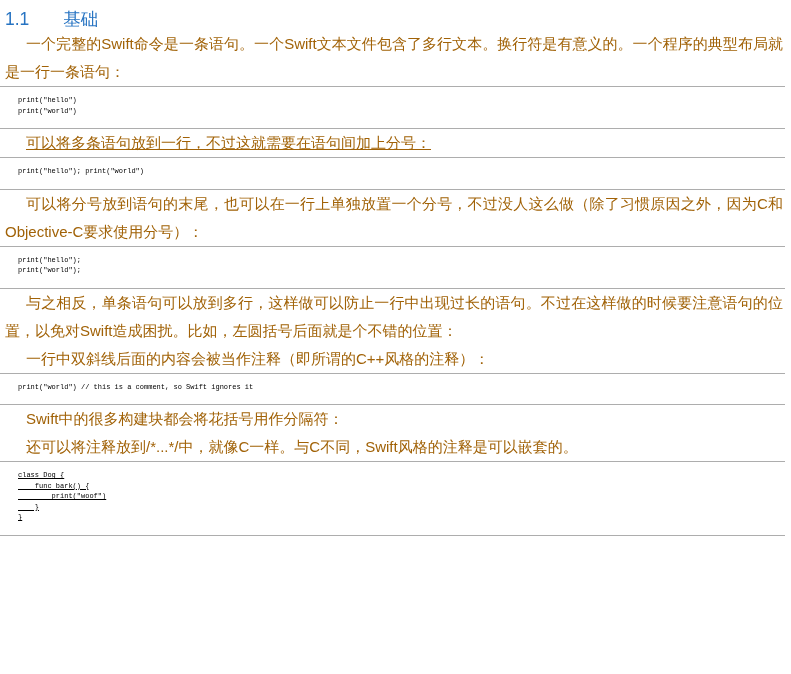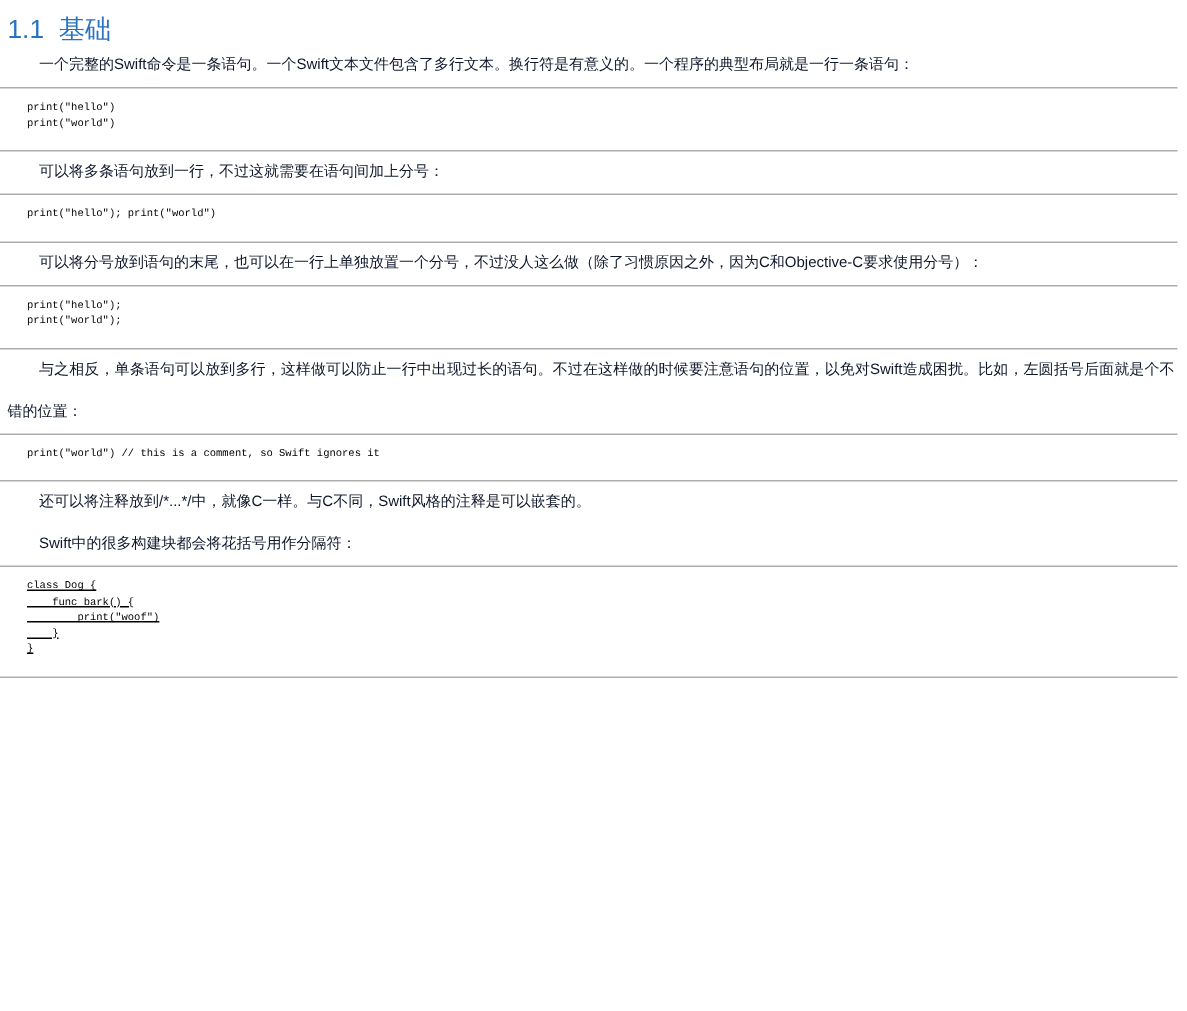--- a/index.html
+++ b/index.html
@@ -21,48 +21,48 @@
     background: #ffffff;
   }
   h2.section-heading {
     margin: 8px 0 0 5px;
     font-size: 17.5px;
     font-weight: 400;
     line-height: 22px;
     color: #2673c2;
   }
   h2.section-heading .hnum {
-    margin-right: 5px;
+    margin-right: 29px;
   }
   p.para {
     margin: 0 8px 0 5px;
-    font-size: 10px;
+    font-size: 15px;
     line-height: 28px;
     text-indent: 21px;
     text-align: justify;
-    color: #0f172a;
+    color: #a16207;
   }
   pre.code {
     margin: 0 6px 0 0;
     padding: 8px 0 12px 18px;
     border: 0;
     border-top: 1px solid #adadad;
     border-bottom: 1px solid #adadad;
     background: #ffffff;
     font-family: "Liberation Mono", "DejaVu Sans Mono", monospace;
     font-size: 7px;
     line-height: 10.5px;
     color: #000000;
     white-space: pre;
   }
   
   .p1 { margin-top: 25px; }
   .c1 { margin-top: 5px; }
   .p2 { margin-top: 2px; }
-  .p3 { margin-top: 9px; }
+  .p3 { margin-top: 9px; text-decoration: underline; }
   .c2 { margin-top: 12px; }
   .p4 { margin-top: 6px; }
   .c3 { margin-top: 4px; }
   .p5 { margin-top: 7px; }
   .c4 { margin-top: 2px; }
   .p6 { margin-top: 6px; }
   .c5 { margin-top: 9px; }
   .p7 { margin-top: 7px; }
   .p8 { margin-top: 10px; }
   .c6 { margin-top: 6px; text-decoration: underline; }
@@ -88,26 +88,27 @@
   <pre class="code c2">print("hello"); print("world")</pre>
 
   <p class="para p4">可以将分号放到语句的末尾，也可以在一行上单独放置一个分号，不过没人这么做（除了习惯原因之外，因为C和Objective-C要求使用分号）：</p>
 
   <pre class="code c3">print("hello");
 print("world");</pre>
 
   <p class="para p5">与之相反，单条语句可以放到多行，这样做可以防止一行中出现过长的语句。不过在这样做的时候要注意语句的位置，以免对Swift造成困扰。比如，左圆括号后面就是个不错的位置：</p>
 
 
+  <p class="para p6">一行中双斜线后面的内容会被当作注释（即所谓的C++风格的注释）：</p>
 
   <pre class="code c5">print("world") // this is a comment, so Swift ignores it</pre>
 
+  <p class="para p8">Swift中的很多构建块都会将花括号用作分隔符：</p>
+
   <p class="para p7">还可以将注释放到/*...*/中，就像C一样。与C不同，Swift风格的注释是可以嵌套的。</p>
-
-  <p class="para p8">Swift中的很多构建块都会将花括号用作分隔符：</p>
 
   <pre class="code c6">class Dog {
     func bark() {
         print("woof")
     }
 }</pre>
 
 </div>
 
 </body></html>

